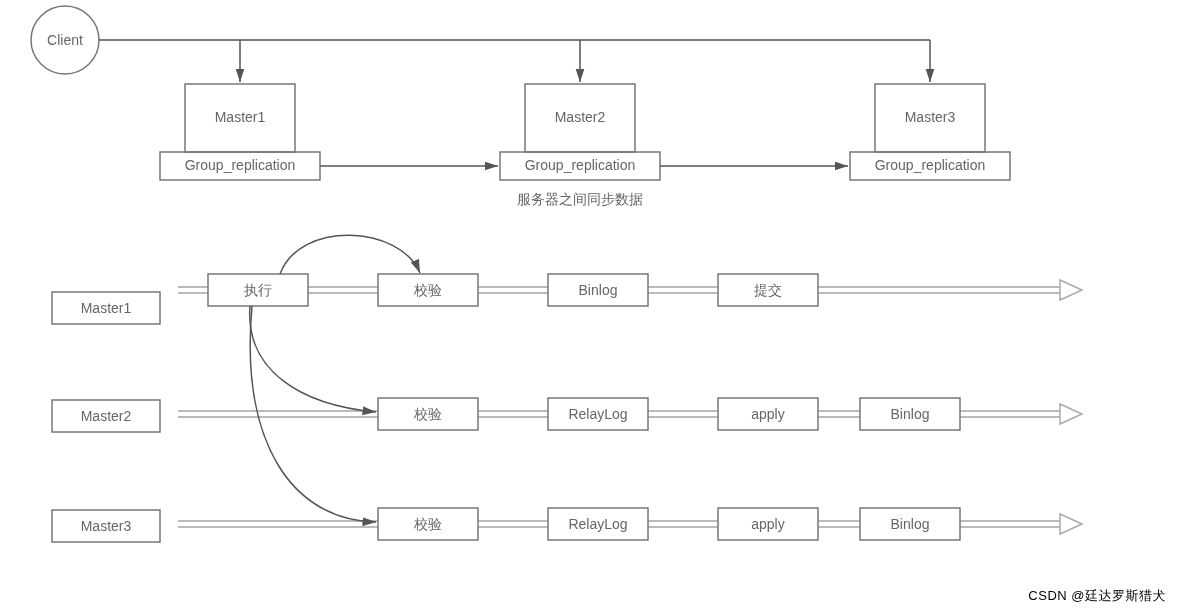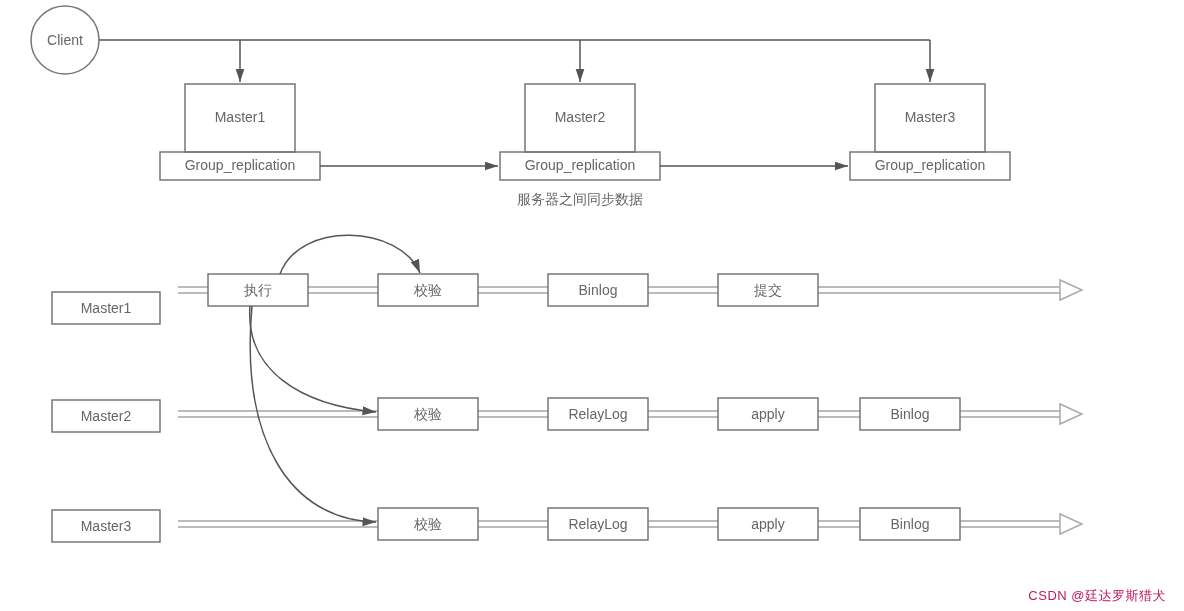--- a/index.html
+++ b/index.html
@@ -13,21 +13,21 @@
     background: #fff;
     position: relative;
   }
   svg { display: block; }
   .box-label { fill: #666; font-size: 14px; text-anchor: middle; dominant-baseline: middle; }
   .watermark {
     position: absolute;
     right: 18px;
     bottom: 6px;
     font-size: 13px;
-    color: #be185d;
+    color: #000000;
     letter-spacing: 0.5px;
   }
 </style>
 </head>
 <body>
 
 <svg width="1184" height="611" viewBox="0 0 1184 611">
   <defs>
     <marker id="arrow" markerWidth="10" markerHeight="10" refX="9" refY="3" orient="auto" markerUnits="strokeWidth">
       <path d="M0,0 L9,3 L0,6 Z" fill="#555"></path>

